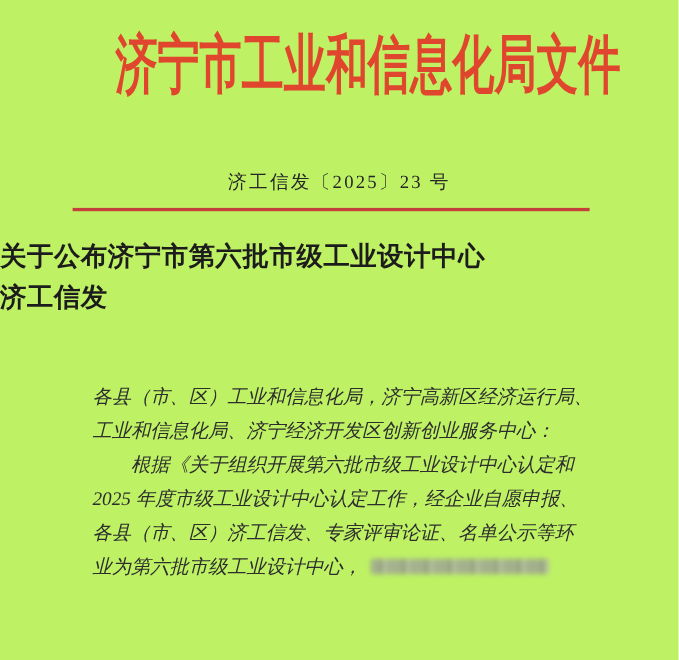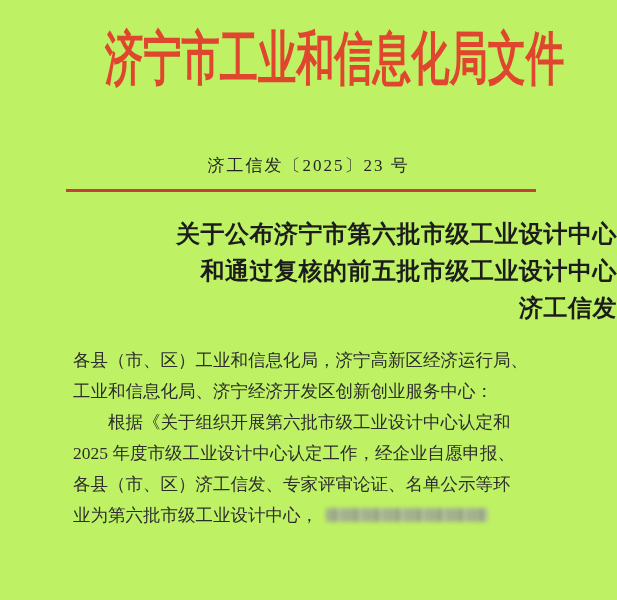--- a/index.html
+++ b/index.html
@@ -51,38 +51,39 @@
     width: 470px;
     height: 2.5px;
     background: #c5403a;
   }
   
   .doc-title {
     position: absolute;
     top: 216px;
     left: 0;
     width: 617px;
-    text-align: right;
+    text-align: left;
     font-size: 24px;
     font-weight: bold;
     color: #1c1c1c;
     line-height: 37px;
     letter-spacing: 0.5px;
   }
   .doc-title .title-line { white-space: nowrap; }
   
   .doc-body {
     position: absolute;
     top: 345px;
-    left: 73px;
+    left: 84px;
     width: 470px;
     font-size: 17.5px;
     color: #2d2d2d;
     line-height: 31px;
     letter-spacing: 0px;
+    font-style: italic;
   }
   .body-line { white-space: nowrap; }
   .body-line.indent { text-indent: 35px; }
   
   .redact {
     display: inline-block;
     height: 14px;
     border-radius: 2px;
     background-image: repeating-linear-gradient(
       90deg,
@@ -102,21 +103,20 @@
 <div class="page">
 
   <div class="agency-title">济宁市工业和信息化局文件</div>
 
   <div class="doc-number">济工信发〔2025〕23 号</div>
 
   <div class="red-divider"></div>
 
   <div class="doc-title">
     <div class="title-line">关于公布济宁市第六批市级工业设计中心</div>
-    <div class="title-line">和通过复核的前五批市级工业设计中心</div>
     <div class="title-line">济工信发</div>
   </div>
 
   <div class="doc-body">
     <div class="body-line">各县（市、区）工业和信息化局，济宁高新区经济运行局、</div>
     <div class="body-line">工业和信息化局、济宁经济开发区创新创业服务中心：</div>
     <div class="body-line indent">根据《关于组织开展第六批市级工业设计中心认定和</div>
     <div class="body-line">2025 年度市级工业设计中心认定工作，经企业自愿申报、</div>
     <div class="body-line">各县（市、区）济工信发、专家评审论证、名单公示等环</div>
     <div class="body-line">

